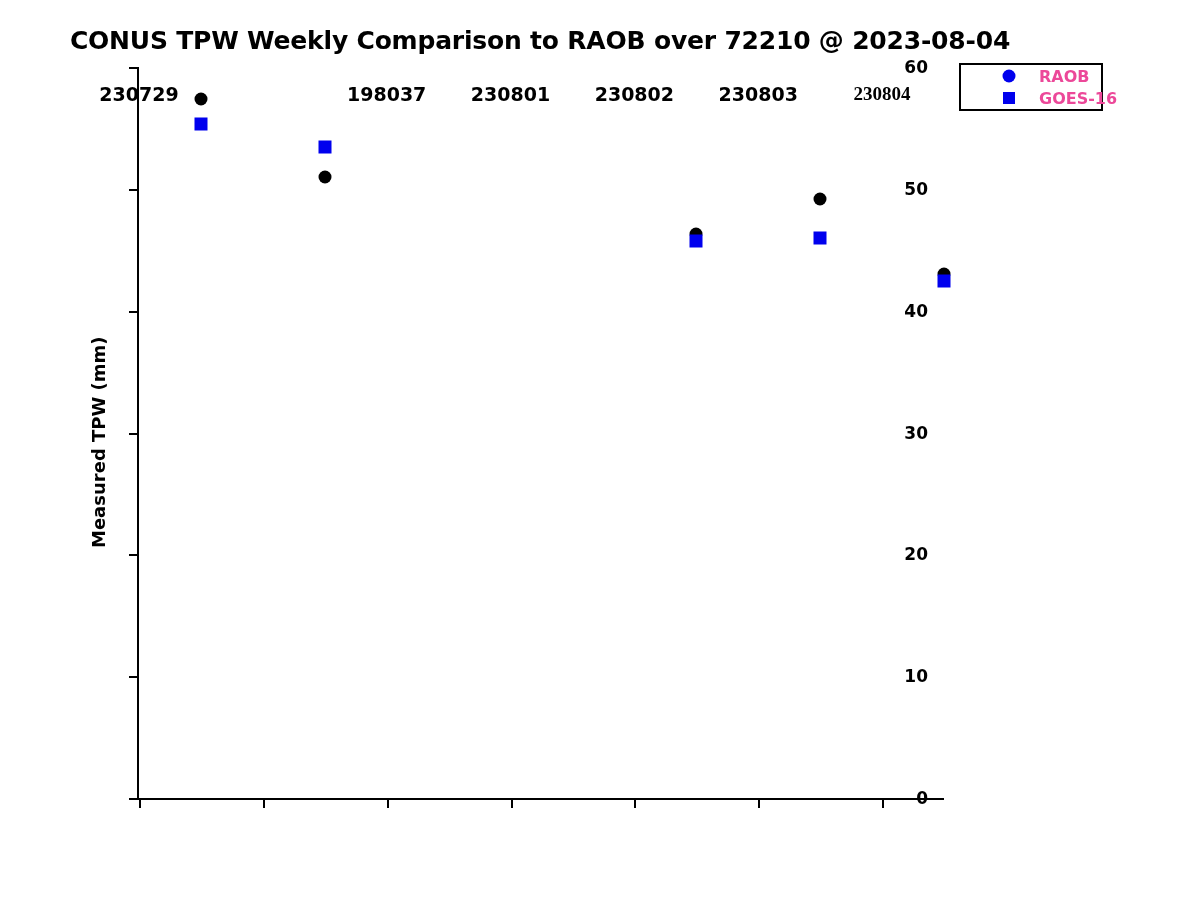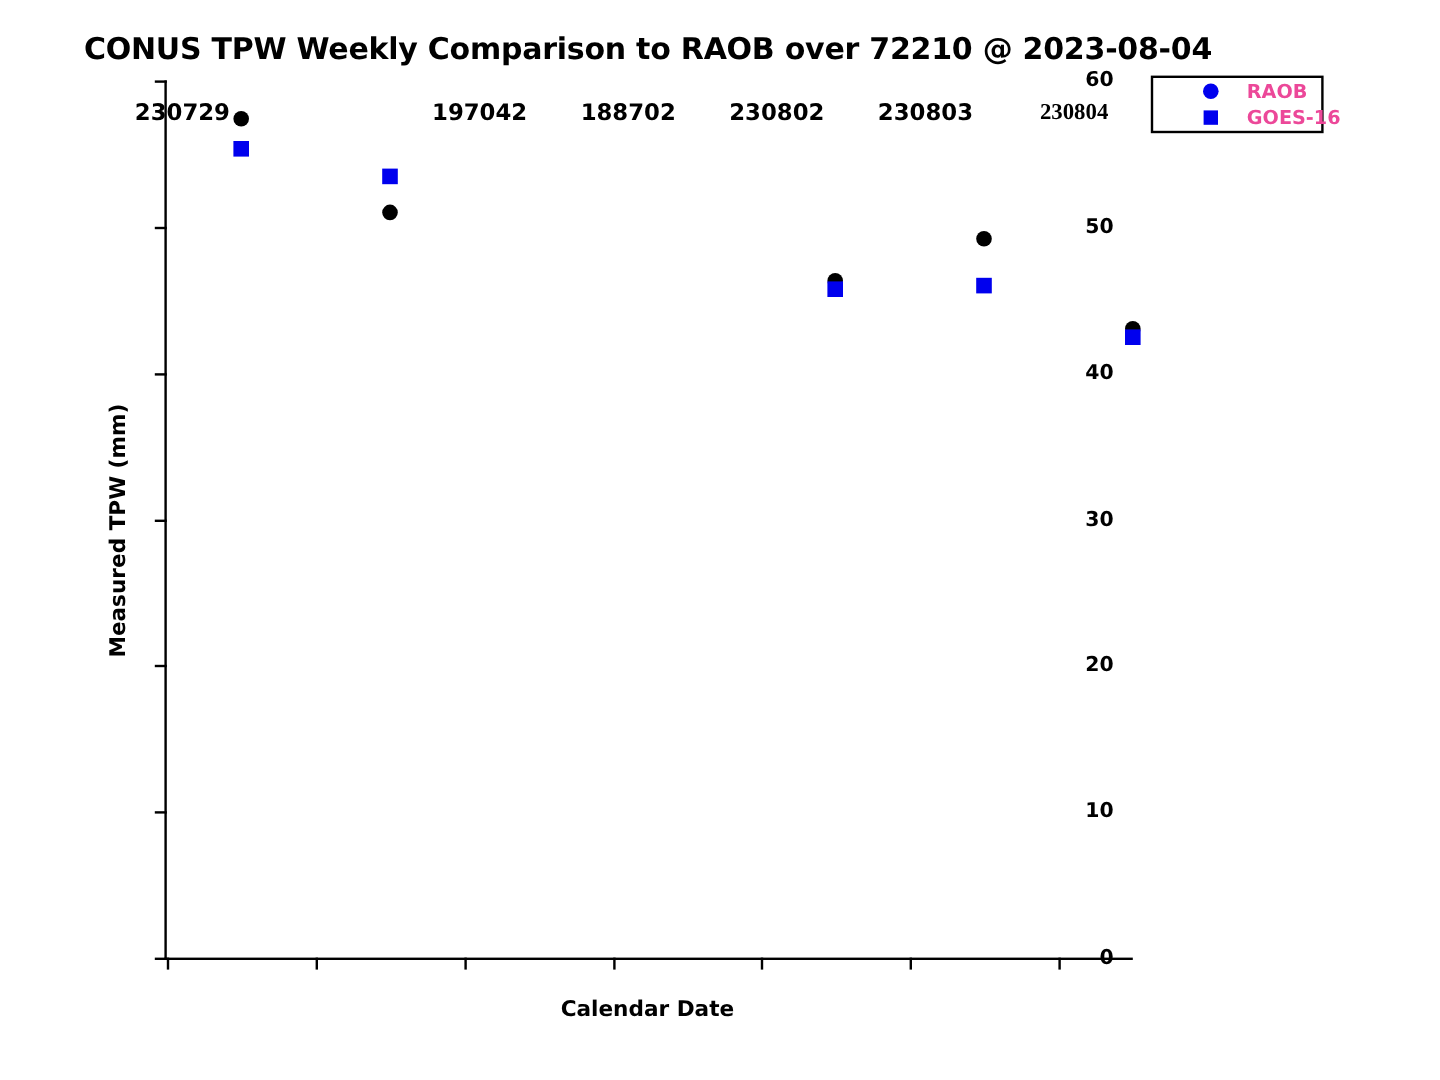--- a/index.html
+++ b/index.html
@@ -82,21 +82,20 @@
     border-left: 2px solid #000;
   }
   .xtick-label {
     position: absolute;
     top: 16px;
     transform: translateX(-50%);
     font-size: 19px;
     font-weight: bold;
     color: #000;
     white-space: nowrap;
-    margin-left: 13px;
   }
   .xlabel {
     position: absolute;
     left: 137px;
     width: 805px;
     top: 831px;
     text-align: center;
     font-size: 18px;
     font-weight: bold;
     color: #000;
@@ -182,42 +181,41 @@
       <div class="ytick" style="top: 243.667px;"></div>
       <div class="ytick-label" style="top: 243.667px;">40</div>
       <div class="ytick" style="top: 121.833px;"></div>
       <div class="ytick-label" style="top: 121.833px;">50</div>
       <div class="ytick" style="top: 0px;"></div>
       <div class="ytick-label" style="top: 0px;">60</div>
       <div class="xtick" style="left: 0px;"></div>
       <div class="xtick-label" style="left: 0px; bottom: -42px; position: absolute;">230729</div>
       <div class="xtick" style="left: 123.846px;"></div>
       <div class="xtick" style="left: 247.692px;"></div>
-      <div class="xtick-label" style="left: 247.692px; bottom: -42px; position: absolute;">197042</div>
+      <div class="xtick-label" style="left: 247.692px; bottom: -42px; position: absolute;">198037</div>
       <div class="xtick" style="left: 371.538px;"></div>
-      <div class="xtick-label" style="left: 371.538px; bottom: -42px; position: absolute;">188702</div>
+      <div class="xtick-label" style="left: 371.538px; bottom: -42px; position: absolute;">230801</div>
       <div class="xtick" style="left: 495.385px;"></div>
       <div class="xtick-label" style="left: 495.385px; bottom: -42px; position: absolute;">230802</div>
       <div class="xtick" style="left: 619.231px;"></div>
       <div class="xtick-label" style="left: 619.231px; bottom: -42px; position: absolute;">230803</div>
       <div class="xtick" style="left: 743.077px;"></div>
       <div class="xtick-label" style="left: 743.077px; bottom: -42px; position: absolute; font-family: Liberation Serif, serif;">230804</div>
       <div class="marker marker-circle" style="left: 61.9231px; top: 31.6767px; background: rgb(0, 0, 0);"></div>
       <div class="marker marker-circle" style="left: 185.769px; top: 109.65px; background: rgb(0, 0, 0);"></div>
       <div class="marker marker-circle" style="left: 557.308px; top: 166.912px; background: rgb(0, 0, 0);"></div>
       <div class="marker marker-circle" style="left: 681.154px; top: 131.58px; background: rgb(0, 0, 0);"></div>
       <div class="marker marker-circle" style="left: 805px; top: 207.117px; background: rgb(0, 0, 0);"></div>
       <div class="marker marker-square" style="left: 61.9231px; top: 57.2617px; background: rgb(0, 0, 238);"></div>
       <div class="marker marker-square" style="left: 185.769px; top: 80.41px; background: rgb(0, 0, 238);"></div>
       <div class="marker marker-square" style="left: 557.308px; top: 174.222px; background: rgb(0, 0, 238);"></div>
       <div class="marker marker-square" style="left: 681.154px; top: 170.567px; background: rgb(0, 0, 238);"></div>
       <div class="marker marker-square" style="left: 805px; top: 214.427px; background: rgb(0, 0, 238);"></div>
     </div>
 
-  <div class="xlabel">Calendar Date</div>
   <div class="ylabel">Measured TPW (mm)</div>
 
   <div class="legend" id="legend-box">
       <div class="legend-row" style="top: 1px;">
         <div class="legend-marker-wrap">
           <div class="legend-marker legend-circle" style="background: rgb(0, 0, 238);"></div>
         </div>
         <div class="legend-text">RAOB</div>
       </div>
       <div class="legend-row" style="top: 23px;">

